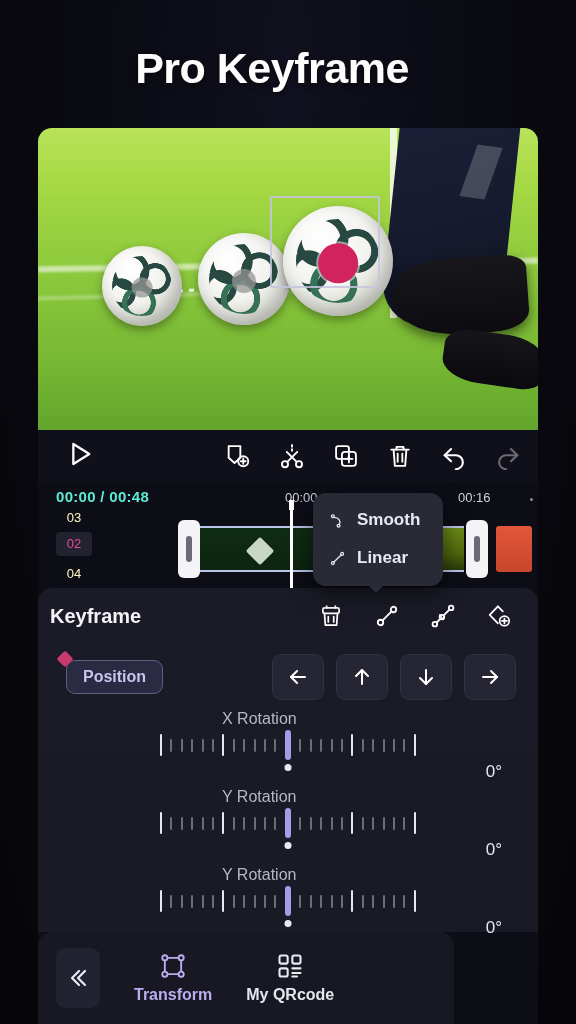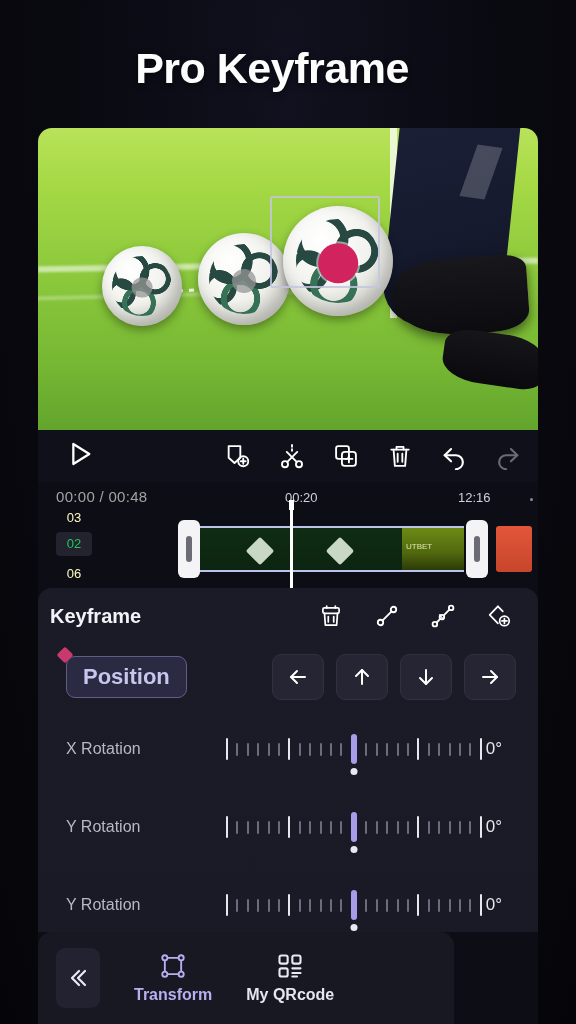--- a/index.html
+++ b/index.html
@@ -138,39 +138,39 @@
 
   
   .timeline {
     position: relative;
     height: 110px;
     background: #0d0d16;
     overflow: hidden;
   }
   .tc {
     position: absolute; left: 18px; top: 6px;
-    color: #a3a3a3; font-size: 15px; font-weight: normal;
+    color: #5eead4; font-size: 15px; font-weight: bold;
     letter-spacing: .3px;
   }
   .ruler-lbl {
     position: absolute; top: 8px;
     color: #cfcfdb; font-size: 13px;
   }
   .rl-0 { left: 247px; }
   .rl-1 { left: 420px; }
   .rl-dot { position:absolute; top:16px; left:492px; width:3px; height:3px;
             border-radius:50%; background:#8b8b9c; }
   .tracks { position: absolute; left: 0; top: 24px; width: 500px; height: 86px; }
   .trk-num {
     position: absolute; left: 18px;
     width: 36px; height: 24px; line-height: 24px; text-align: center;
     font-size: 13px; color: #fef9c3; border-radius: 4px;
   }
   .tn3 { top: 0px; }
-  .tn2 { top: 26px; background: #23232f; color: #22c55e; }
+  .tn2 { top: 26px; background: #23232f; color: #ec4899; }
   .tn1 { top: 56px; }
   .clip {
     position: absolute; left: 156px; top: 20px;
     width: 270px; height: 46px;
     background: linear-gradient(180deg, #0f2d13 0%, #0c2410 100%);
     border-top: 2px solid #b9c4e8;
     border-bottom: 2px solid #b9c4e8;
   }
   .kf-dia {
     position: absolute; top: 13px; width: 20px; height: 20px;
@@ -245,41 +245,41 @@
   }
   .panel-head .kf-icons .ic { width: 26px; height: 26px; display:block; }
 
   .pos-row {
     position: relative; height: 66px; display: flex; align-items: center;
   }
   .pos-chip {
     position: relative; margin-left: 28px;
     padding: 7px 16px; border: 1px solid #5f5f86;
     border-radius: 9px; background: #2a2a42;
-    color: #c6c6ee; font-size: 22px; font-weight: bold;
+    color: #c6c6ee; font-size: 16px; font-weight: bold;
   }
   .pos-chip .dia {
     position: absolute; left: -8px; top: -8px;
     width: 12px; height: 12px; background: #c83a6e;
     transform: rotate(45deg); border-radius: 2px;
   }
   .arrows {
     margin-left: auto; margin-right: 22px;
     display: flex; gap: 12px;
   }
   .arrow-btn {
     width: 52px; height: 46px; border-radius: 9px;
     background: #252533; border: 1px solid #30303f;
     display: flex; align-items: center; justify-content: center;
   }
   .arrow-btn svg { width: 24px; height: 24px; }
 
   .slider-row {
     position: relative; height: 78px;
-    display: flex; align-items: center;
+    display: flex; align-items: center; flex-direction: column;
   }
   .sl-label {
     width: 160px; margin-left: 28px;
     color: #b7b7c6; font-size: 16px;
   }
   .ruler {
     position: relative; width: 256px; height: 34px; flex: none;
     display: flex; align-items: center; justify-content: space-between;
   }
   .ruler .tk { width: 2px; height: 13px; background: rgba(210,210,225,.45); border-radius:1px;}
@@ -393,28 +393,28 @@
           <svg class="ic" viewBox="0 0 24 24" fill="none" stroke="#fff" stroke-width="1.8" stroke-linecap="round" stroke-linejoin="round">
             <path d="M14.5 6 L20 11.3 L14.5 16.6"></path>
             <path d="M20 11.3h-9.6a6 6 0 0 0 0 12"></path>
           </svg>
         </span>
       </div>
     </div>
 
     <div class="timeline">
       <div class="tc">00:00 / 00:48</div>
-      <div class="ruler-lbl rl-0">00:20</div>
-      <div class="ruler-lbl rl-1">12:16</div>
+      <div class="ruler-lbl rl-0">00:00</div>
+      <div class="ruler-lbl rl-1">00:16</div>
       <div class="rl-dot"></div>
 
       <div class="tracks">
         <div class="trk-num tn3">03</div>
         <div class="trk-num tn2">02</div>
-        <div class="trk-num tn1">06</div>
+        <div class="trk-num tn1">04</div>
 
         <div class="clip">
           <div class="kf-dia kd1"></div>
           <div class="kf-dia kd2"></div>
           <div class="kf-dia kd3"></div>
           <div class="clip-thumb">
             <span>UTBET</span>
           </div>
         </div>
         <div class="clip-next"></div>
@@ -627,14 +627,32 @@
           <rect x="3" y="14" width="7" height="7" rx="1.6"></rect>
           <path d="M14 14h7M14 18h7M14 21h4" stroke-linecap="round"></path>
         </svg>
         <span>My QRcode</span>
       </div>
 
     </div>
 
   </div>
 
+  <div class="popup">
+    <div class="pi">
+      <svg viewBox="0 0 24 24" fill="none" stroke="#e9e9f2" stroke-width="1.8" stroke-linecap="round" stroke-linejoin="round">
+        <circle cx="5.5" cy="6" r="2"></circle>
+        <path d="M7 7.5 C 14 8, 17 12, 14.5 18"></path>
+        <circle cx="13.5" cy="19.5" r="2"></circle>
+      </svg>
+      <span>Smooth</span>
+    </div>
+    <div class="pi">
+      <svg viewBox="0 0 24 24" fill="none" stroke="#e9e9f2" stroke-width="1.8" stroke-linecap="round" stroke-linejoin="round">
+        <circle cx="5.5" cy="18.5" r="2"></circle>
+        <circle cx="18.5" cy="5.5" r="2"></circle>
+        <path d="M7 17 L17 7"></path>
+      </svg>
+      <span>Linear</span>
+    </div>
+  </div>
 
 </div>
 
 </body></html>

